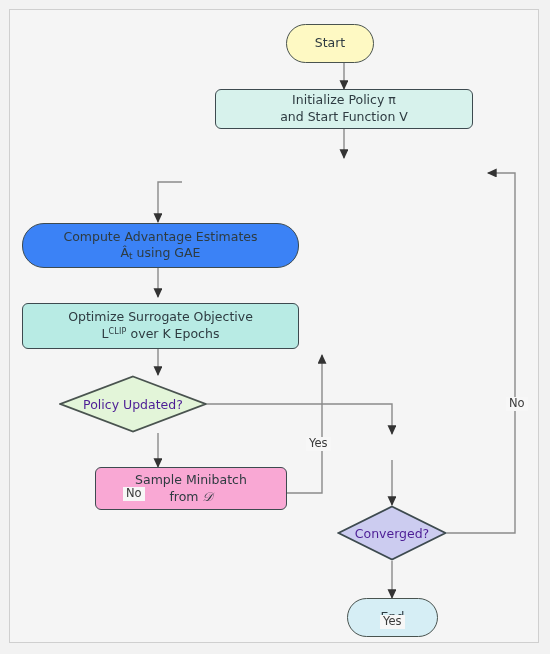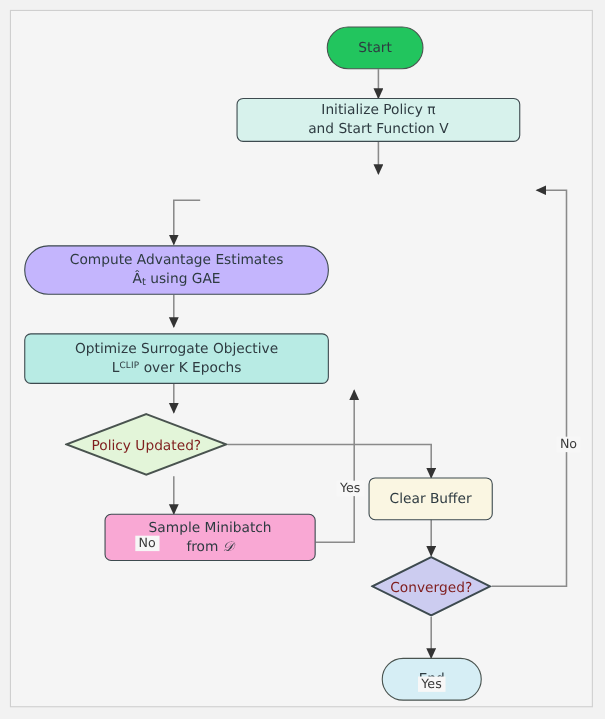--- a/index.html
+++ b/index.html
@@ -45,21 +45,21 @@
   .decision-wrap{
     position:absolute;
     z-index:3;
     display:flex;align-items:center;justify-content:center;
   }
   .decision-shape{
     position:absolute;left:0;top:0;width:100%;height:100%;
   }
   .decision-wrap .lbl{
     position:relative;z-index:2;
-    color:#7f1d1d;font-size:12.5px;
+    color:#4c1d95;font-size:12.5px;
   }
 
   .edge-label{
     position:absolute;
     z-index:4;
     font-size:11.5px;
     color:#3a3a3a;
     background:#f7f7f7;
     padding:0 3px;
     line-height:1.2;
@@ -101,33 +101,33 @@
       <path d="M277,483 L312,483 L312,345" marker-end="url(#ah)"></path>
 
       <path d="M382,450 L382,495" marker-end="url(#ah)"></path>
 
       <path d="M382,551 L382,588" marker-end="url(#ah)"></path>
 
       <path d="M437,523 L505,523 L505,163 L478,163" marker-end="url(#ah)"></path>
     </g>
   </svg>
 
-  <div class="node terminator" style="left:287px;top:14px;width:88px;height:39px;background:#22c55e;">
+  <div class="node terminator" style="left:276px;top:14px;width:88px;height:39px;background:#fef9c3;">
     <span class="lbl">Start</span>
   </div>
 
   <div class="node process" style="left:205px;top:79px;width:258px;height:40px;background:#d7f2ec;">
     <span class="lbl">
       <span>Initialize Policy π</span><br>
       <span>and Start Function V</span>
     </span>
   </div>
 
 
-  <div class="node process" style="left:12px;top:213px;width:277px;height:45px;background:#c4b5fd;border-radius:22px;">
+  <div class="node process" style="left:12px;top:213px;width:277px;height:45px;background:#3b82f6;border-radius:22px;">
     <span class="lbl">
       <span>Compute Advantage Estimates</span><br>
       <span class="hat">Â</span><span class="sub">t</span><span> using GAE</span>
     </span>
   </div>
 
   <div class="node process" style="left:12px;top:293px;width:277px;height:46px;background:#b8ebe4;">
     <span class="lbl">
       <span>Optimize Surrogate Objective</span><br>
       <span>L</span><span class="sup">CLIP</span><span> over K Epochs</span>
@@ -141,23 +141,20 @@
     <span class="lbl">Policy Updated?</span>
   </div>
 
   <div class="node process" style="left:85px;top:457px;width:192px;height:43px;background:#f9a8d4;">
     <span class="lbl">
       <span>Sample Minibatch</span><br>
       <span>from </span><span class="scriptd">𝒟</span>
     </span>
   </div>
 
-  <div class="node process" style="left:325px;top:424px;width:113px;height:39px;background:#faf6e2;">
-    <span class="lbl">Clear Buffer</span>
-  </div>
 
   <div class="decision-wrap" style="left:327px;top:495px;width:110px;height:56px;">
     <svg class="decision-shape" viewBox="0 0 110 56" preserveAspectRatio="none">
       <polygon points="55,1.5 108.5,28 55,54.5 1.5,28" fill="#ccccf0" stroke="#3d4a4f" stroke-width="1.8"></polygon>
     </svg>
     <span class="lbl">Converged?</span>
   </div>
 
   <div class="node terminator" style="left:337px;top:588px;width:91px;height:39px;background:#d6eef5;">
     <span class="lbl">End</span>

